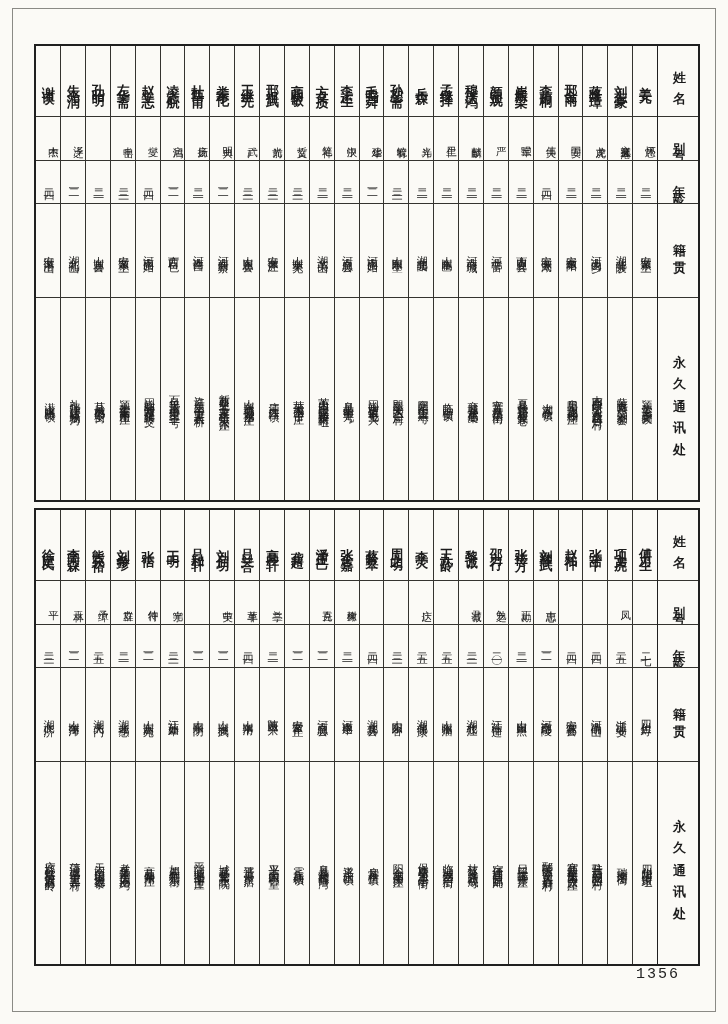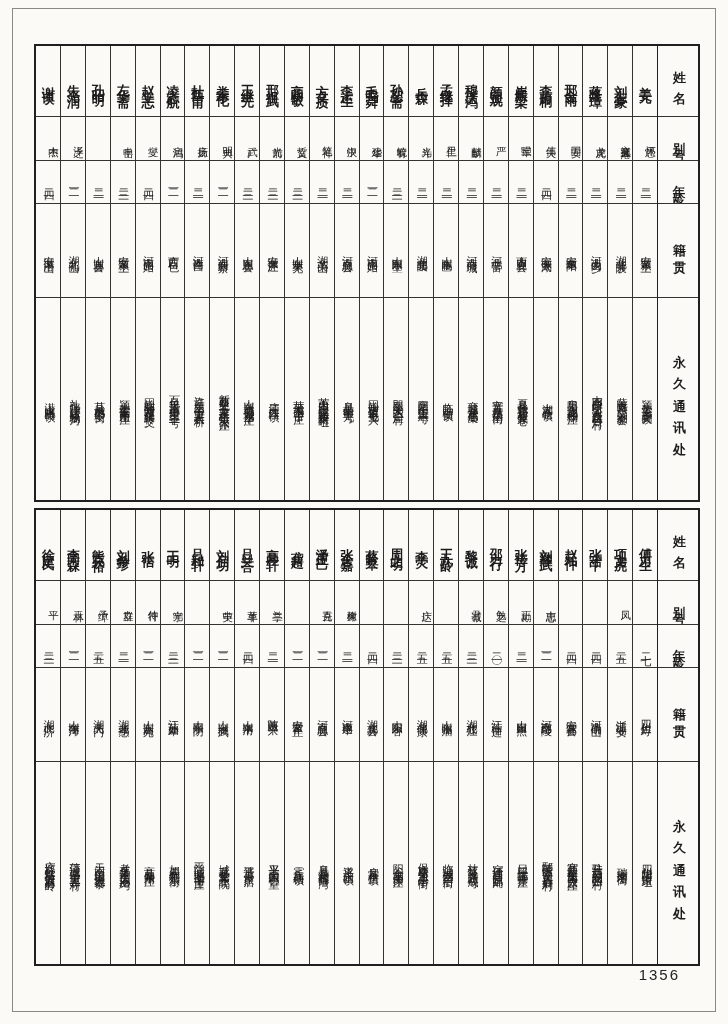--- a/index.html
+++ b/index.html
@@ -48,21 +48,21 @@
   .age{height:43px;font-size:11px;line-height:23px;letter-spacing:2px;}
   .native{height:94px;font-size:11px;line-height:23px;letter-spacing:2px;}
   .address{flex:1 1 auto;font-size:11px;line-height:12.5px;letter-spacing:2px;padding-right:5px;}
   .header-col .cell{font-weight:700;line-height:38px;font-size:13px;}
   .header-col .name{letter-spacing:20px;}
   .header-col .alias,.header-col .age{letter-spacing:7px;font-size:12.5px;}
   .header-col .native{letter-spacing:17px;}
   .header-col .address{letter-spacing:22px;padding-right:0;}
   .page-number{
     position:absolute;right:48px;top:966px;
-    font-family:Liberation Sans, sans-serif;
+    font-family:Liberation Mono, monospace;
     font-size:15px;letter-spacing:2px;color:#222;
   }
 </style>
 </head>
 <body>
 
 <div class="scan-frame"></div>
 
 <div class="sheet">
 

